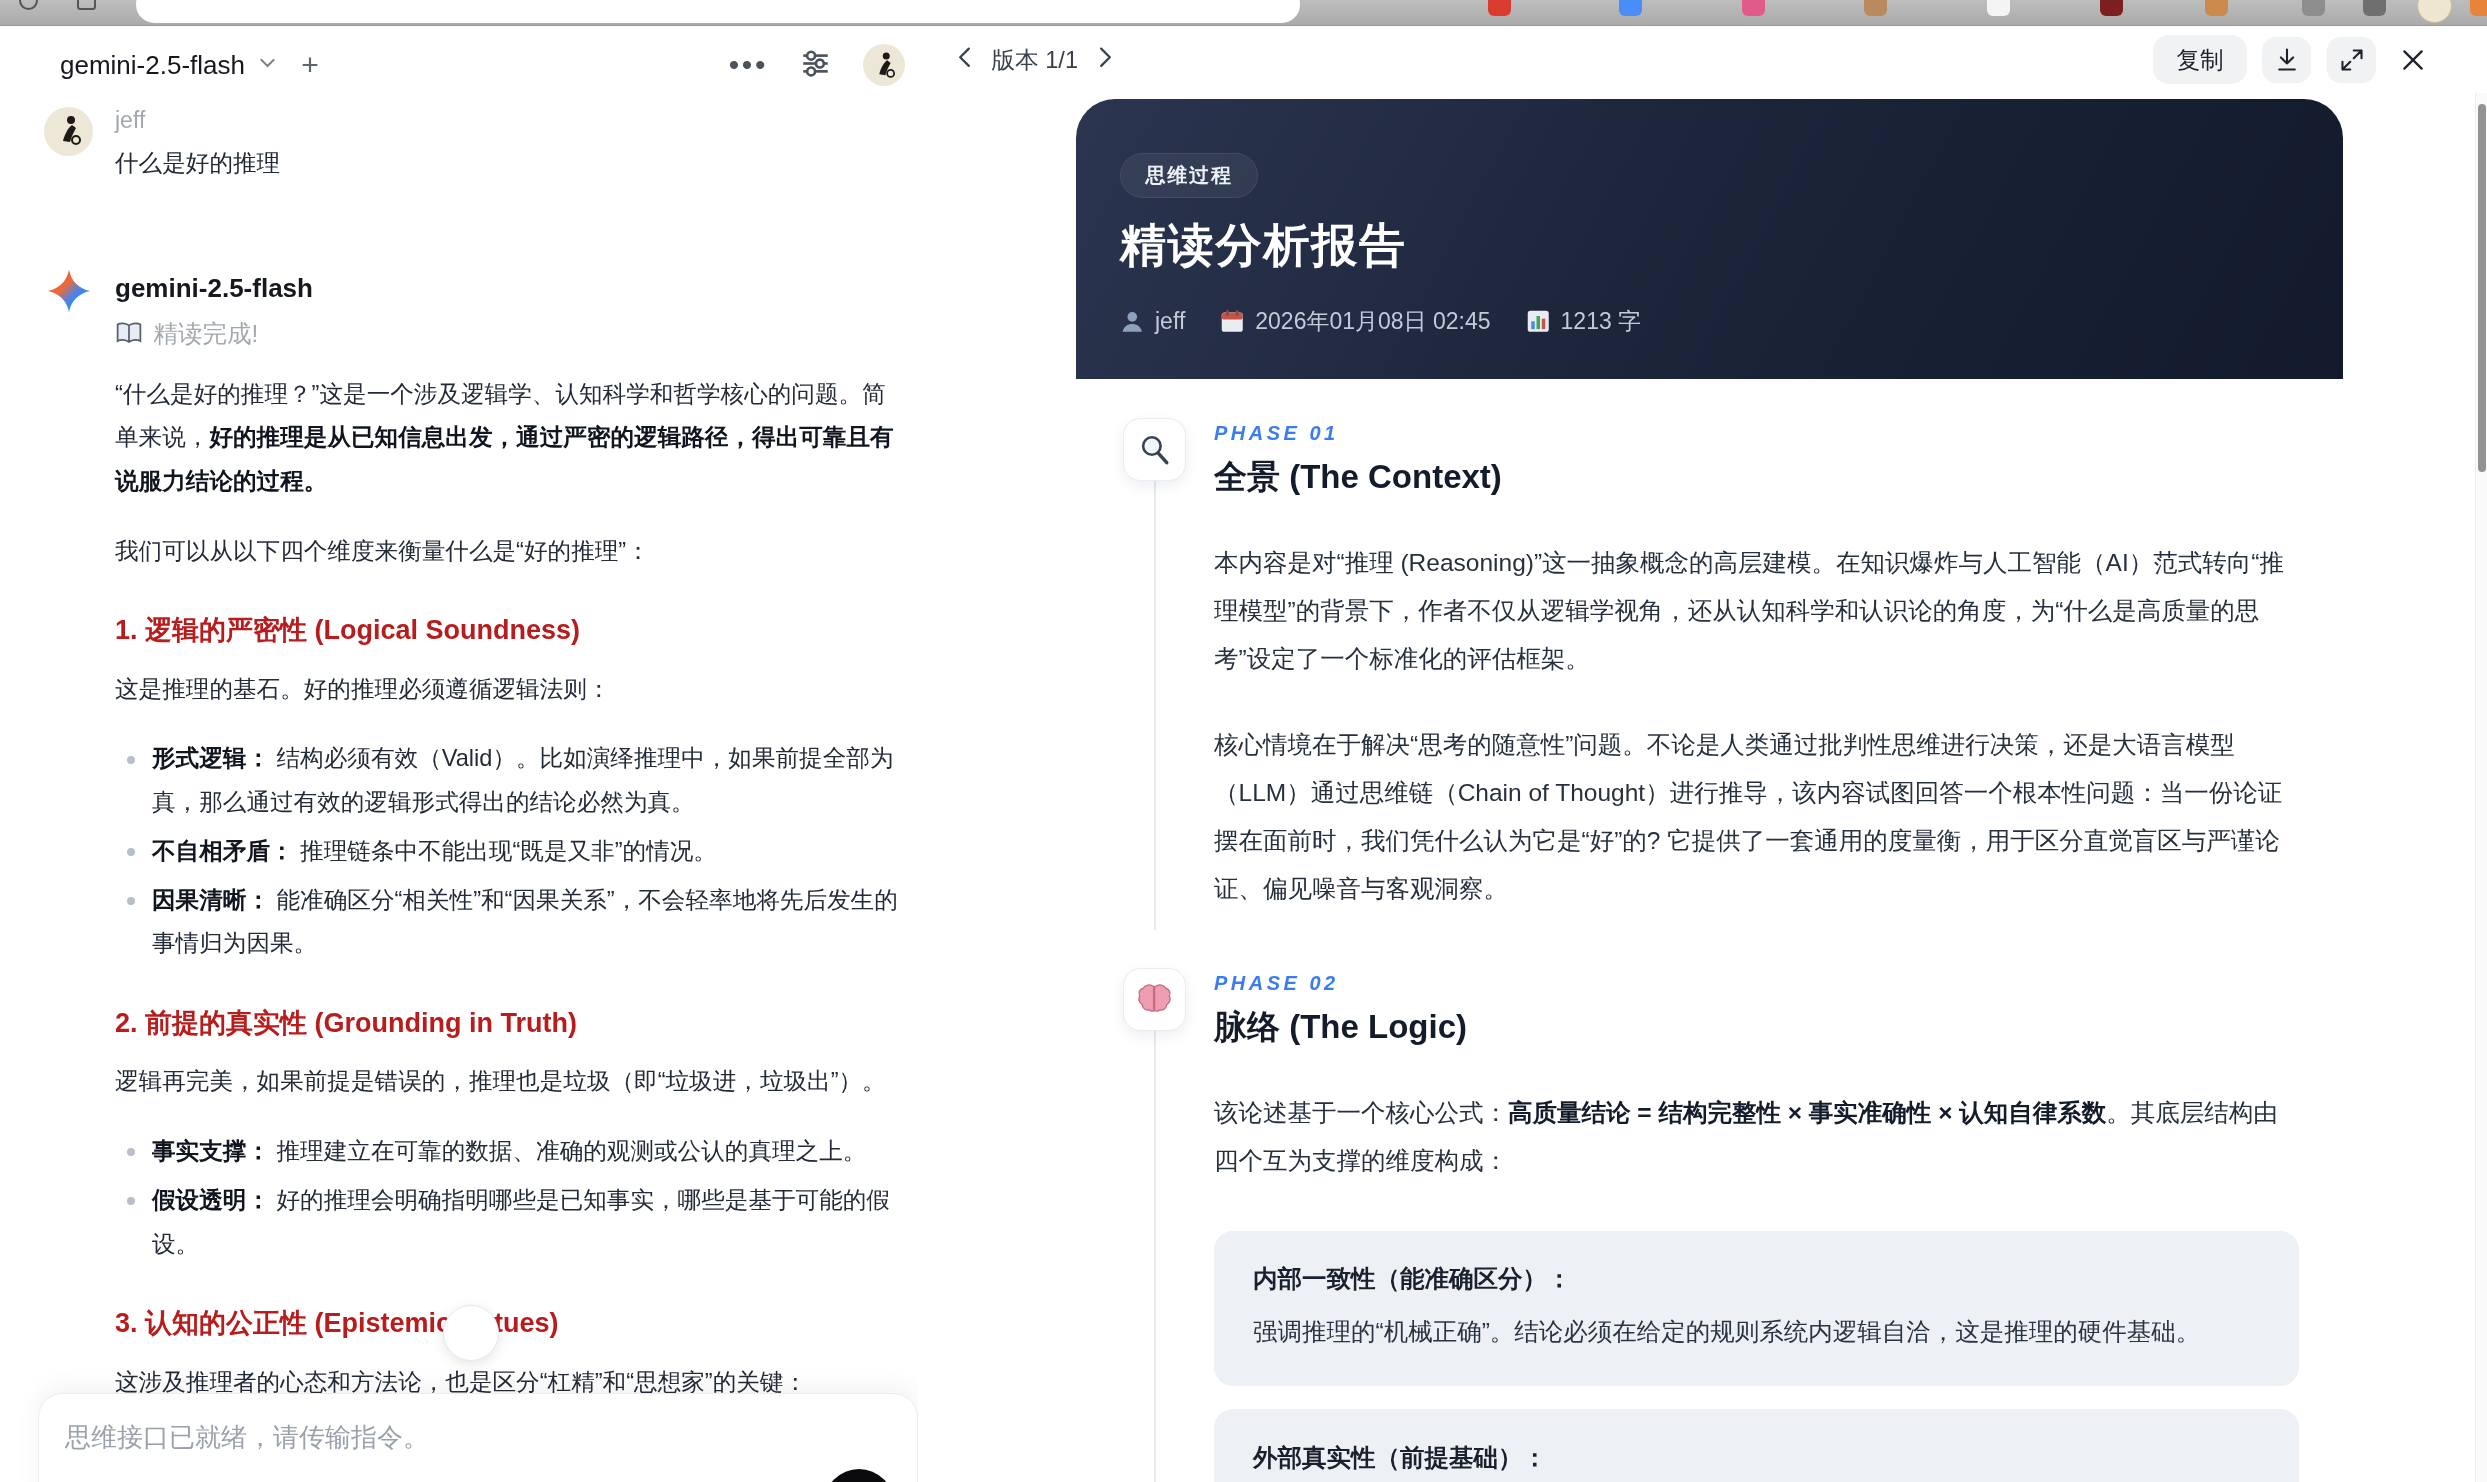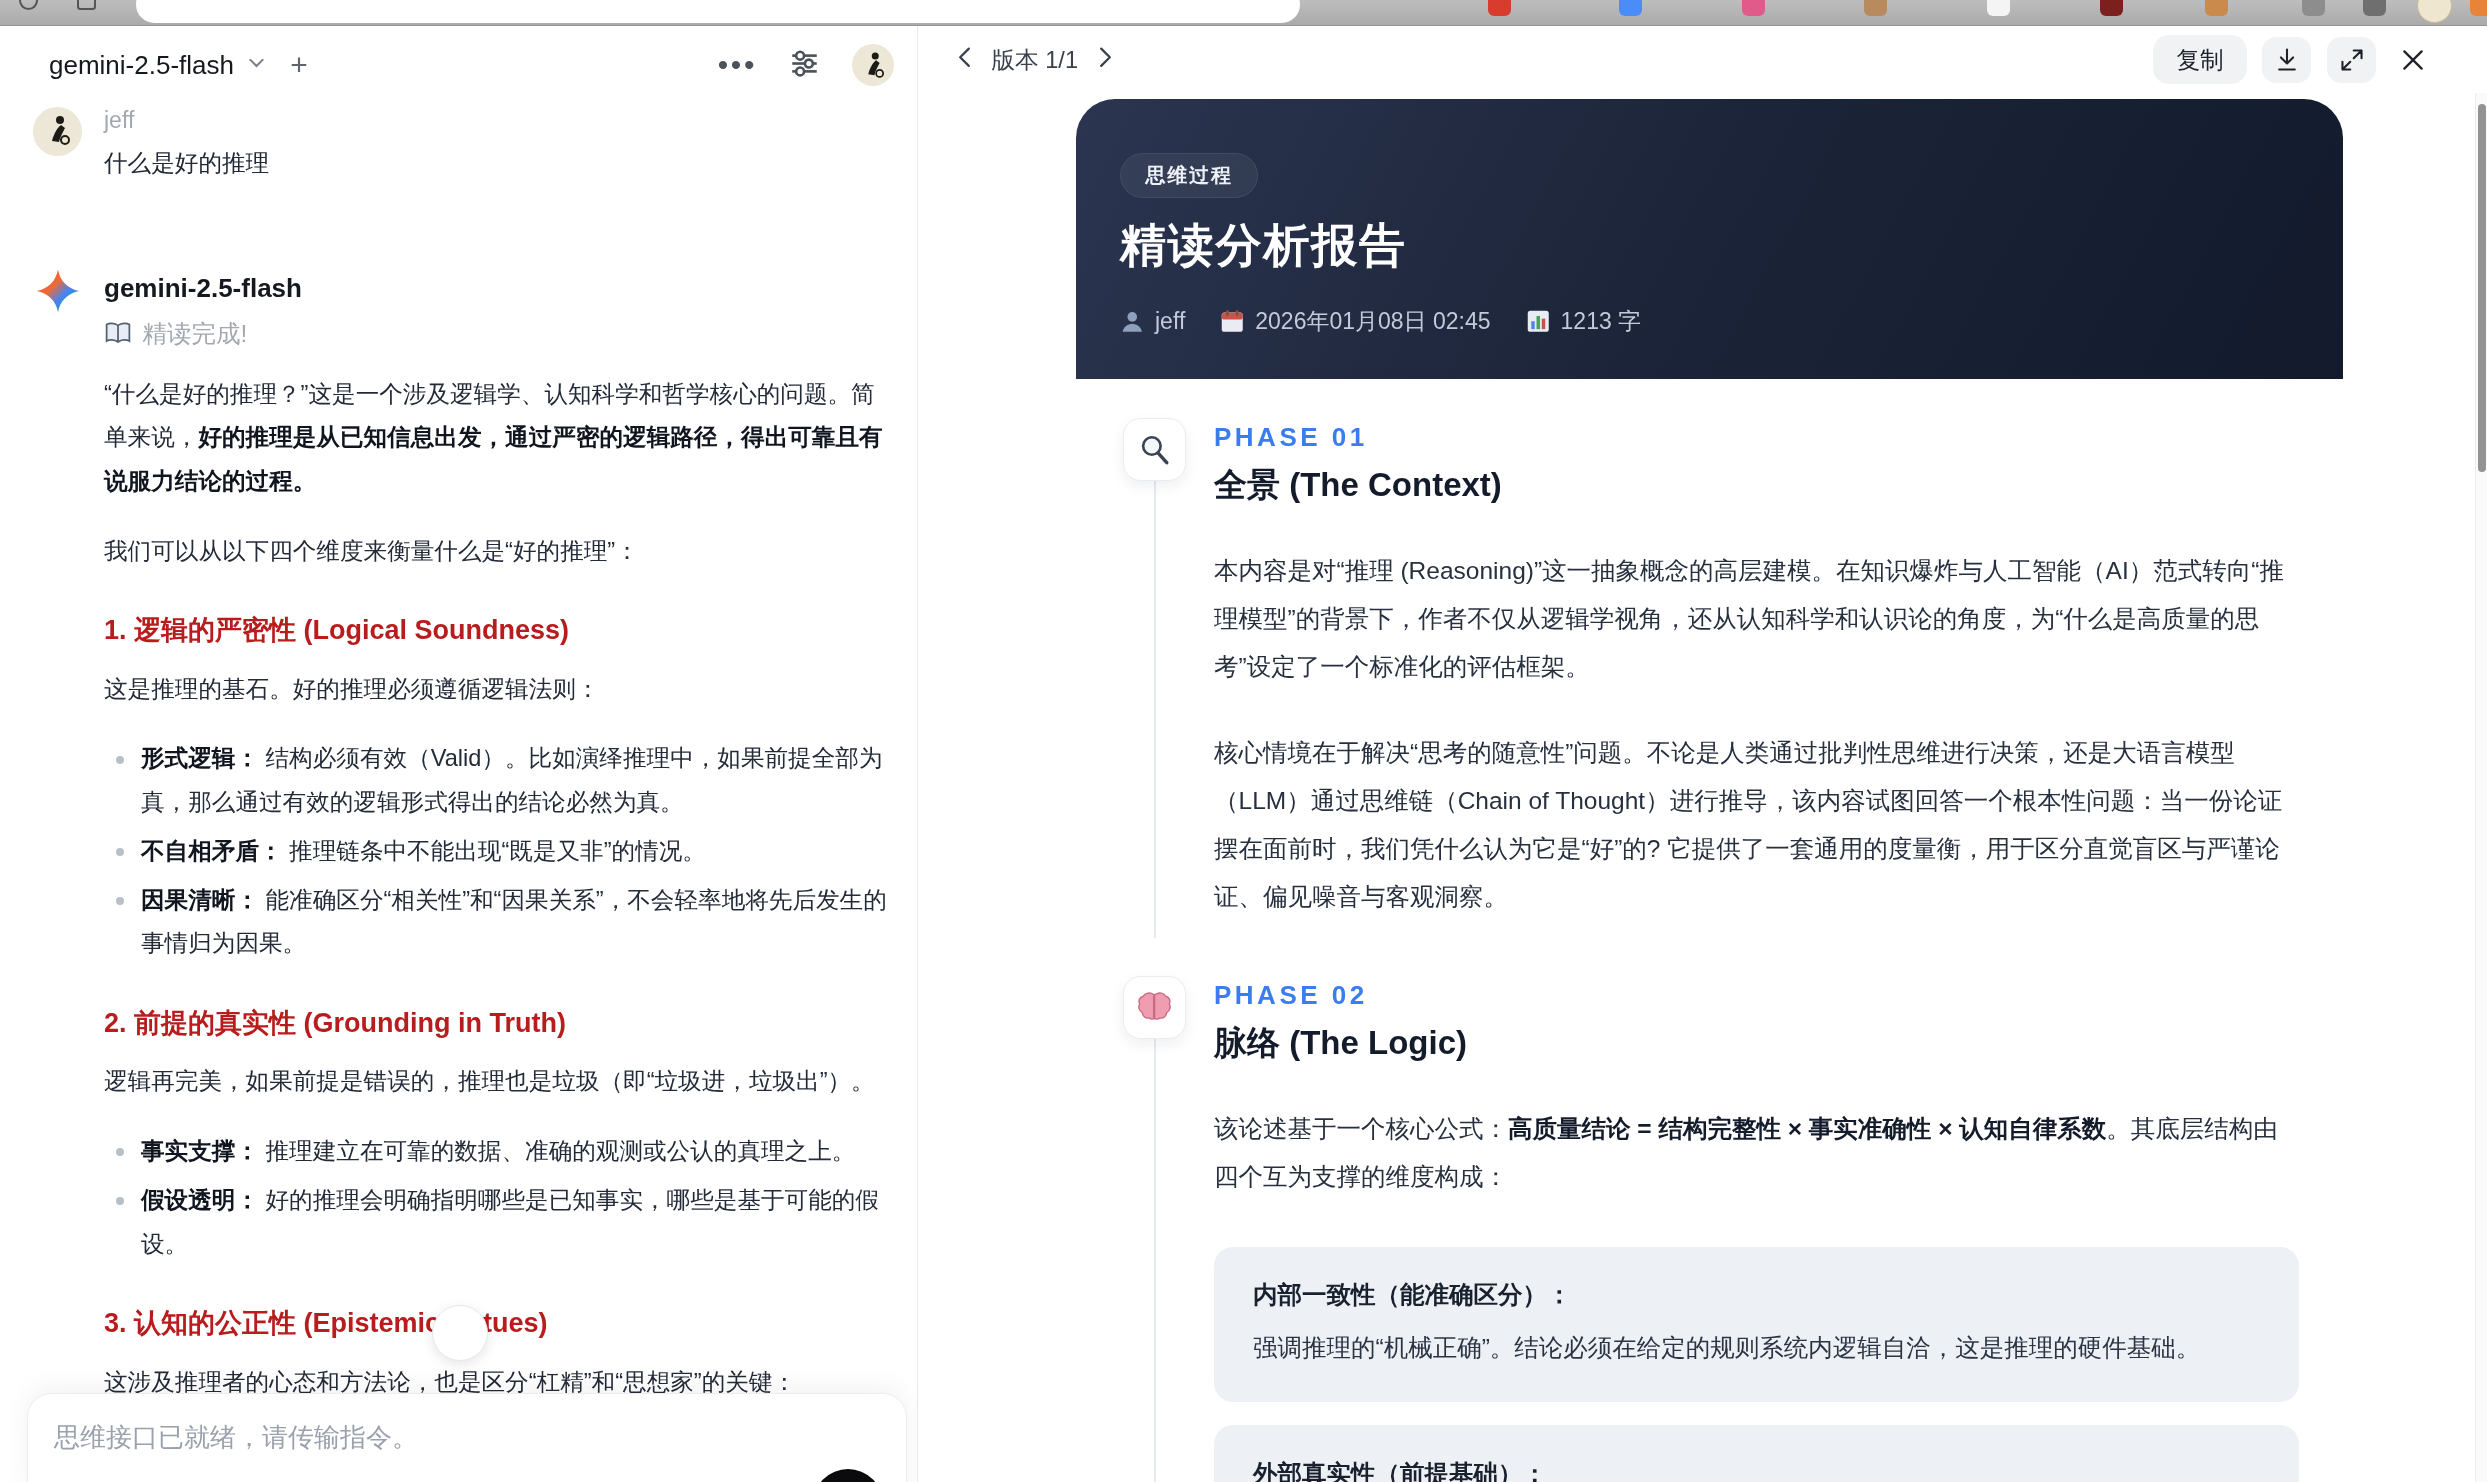--- a/index.html
+++ b/index.html
@@ -8,21 +8,21 @@
 
   
   .browser-bar{position:absolute;left:0;top:0;width:2487px;height:26px;background:linear-gradient(#bdbdbd,#ababab);border-bottom:0.9px solid #979797;overflow:hidden;}
   .addr-bar{position:absolute;left:136px;top:-14px;width:1164px;height:37px;background:#fff;border-radius:18.4px;}
   .chrome-glyph{position:absolute;top:-8.8px;width:19px;height:19px;border:2.6px solid #3c3c3c;border-radius:50%;opacity:.8;}
   .ext-chip{position:absolute;top:-7px;width:23px;height:23px;border-radius:6.1px;}
   .ext-avatar{position:absolute;top:-12.3px;width:35px;height:35px;border-radius:50%;background:#efe6cf;border:0.9px solid #caba92;}
 
   
   .app{position:absolute;left:0;top:26px;width:2487px;height:1456px;background:#fff;}
-  .left-pane{position:absolute;left:1px;top:0;width:917px;height:1456px;background:#fff;border-right:0.9px solid #e7e9ed;overflow:hidden;padding-left:16px;}
+  .left-pane{position:absolute;left:12px;top:0;width:917px;height:1456px;background:#fff;border-right:0.9px solid #e7e9ed;overflow:hidden;padding-left:16px;}
   .right-pane{position:absolute;left:918px;top:0;width:1569px;height:1456px;background:#fff;overflow:hidden;}
 
   
   .chat-header{position:relative;height:63px;padding:15.8px 23px 0 32px;display:flex;align-items:center;}
   .chat-title{font-size:26px;color:#15181e;font-weight:400;}
   .chev-down{margin-left:12.3px;color:#7a8089;font-size:21px;}
   .plus-btn{margin-left:23px;color:#5f656d;font-size:30px;font-weight:300;line-height:1;}
   .hdr-right{margin-left:auto;display:flex;align-items:center;gap:30px;}
   .dots-icon{color:#4c525a;font-size:30px;letter-spacing:2.6px;line-height:0.4;}
   .avatar-sm{width:42px;height:42px;border-radius:50%;background:#ece7d6;display:flex;align-items:center;justify-content:center;overflow:hidden;}
@@ -65,21 +65,21 @@
   .doc-title{position:absolute;left:44px;top:116px;color:#ffffff;font-size:46px;font-weight:700;letter-spacing:1.8px;}
   .doc-meta{position:absolute;left:44px;top:207px;display:flex;align-items:center;gap:35px;color:#c3cbda;font-size:23px;}
   .meta-item{display:flex;align-items:center;gap:10.5px;}
 
   .doc-body{background:#fff;padding:39px 0 0 47px;}
   .phase-row{display:flex;position:relative;}
   .icon-col{position:relative;flex:0 0 91px;}
   .icon-col::before{content:"";position:absolute;left:31px;top:8.8px;bottom:-17.5px;width:1.8px;background:#e7eaf0;}
   .phase-icon{position:relative;width:63px;height:63px;background:#fff;border:1.8px solid #e9ecf2;border-radius:17.5px;box-shadow:0 5.3px 14px rgba(20,30,60,.07);display:flex;align-items:center;justify-content:center;}
   .phase-content{flex:1;padding-top:3.5px;padding-right:49px;}
-  .phase-label{color:#3b7df0;font-size:26px;font-weight:700;letter-spacing:3.5px;}
+  .phase-label{color:#3b7df0;font-size:20px;font-weight:700;letter-spacing:3.5px;font-style:italic;}
   .phase-title{font-size:33px;font-weight:700;color:#141c2c;margin-top:10.5px;}
   .phase-p{font-size:24.5px;line-height:1.95;color:#27303f;margin-top:39px;width:1085px;}
   .phase-p b{color:#141c2c;}
   .cards{margin-top:46px;display:flex;flex-direction:column;gap:23px;width:1085px;}
   .logic-card{background:#edf0f4;border-radius:19px;padding:31.5px 39px;}
   .card-title{font-size:24.5px;font-weight:700;color:#19202e;}
   .card-body{font-size:24.5px;line-height:1.85;color:#2b3444;margin-top:14px;}
 
   .v-scrollbar{position:absolute;right:0;top:67px;bottom:0;width:12.3px;background:#fafafa;border-left:0.9px solid #ececec;}
   .v-thumb{position:absolute;left:1.8px;top:10.5px;width:8.8px;height:368px;border-radius:5.3px;background:#939393;}

